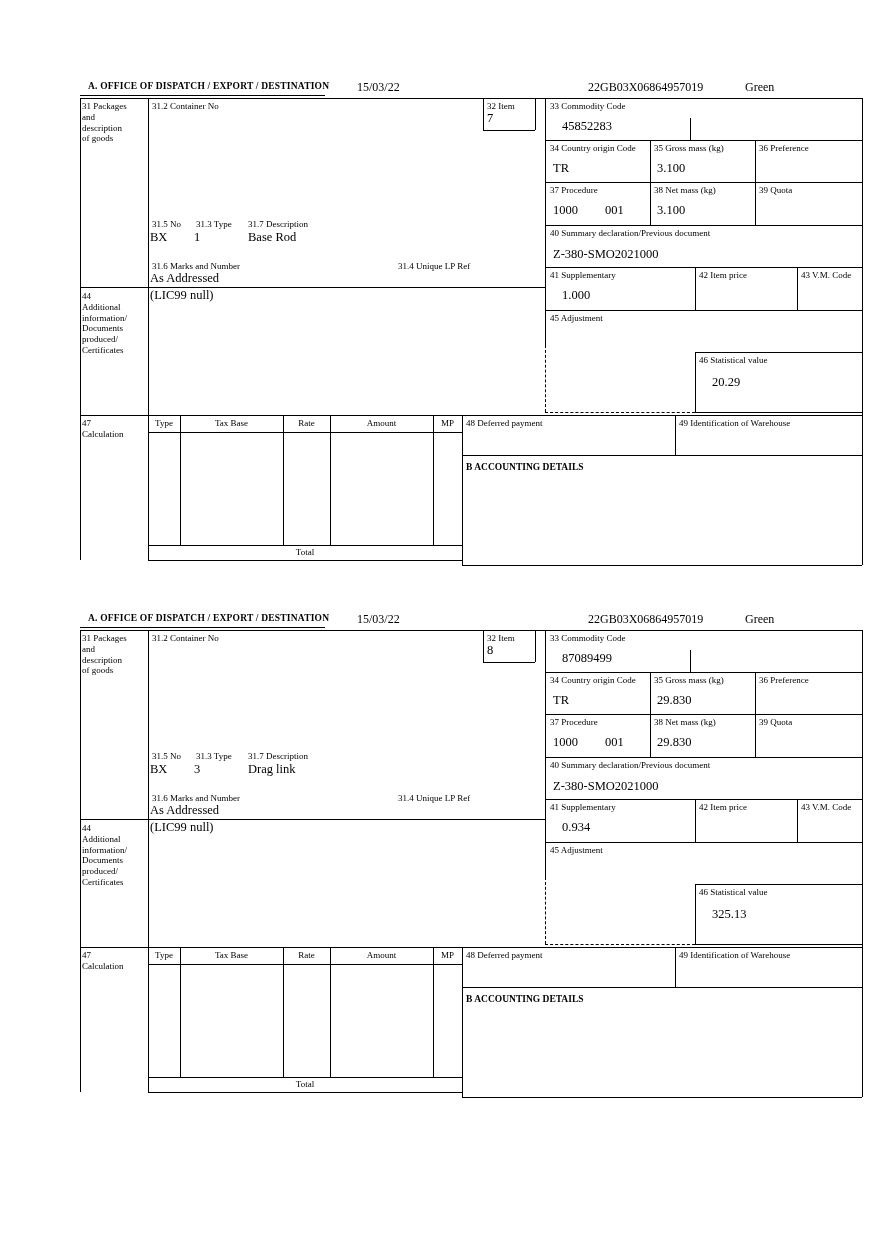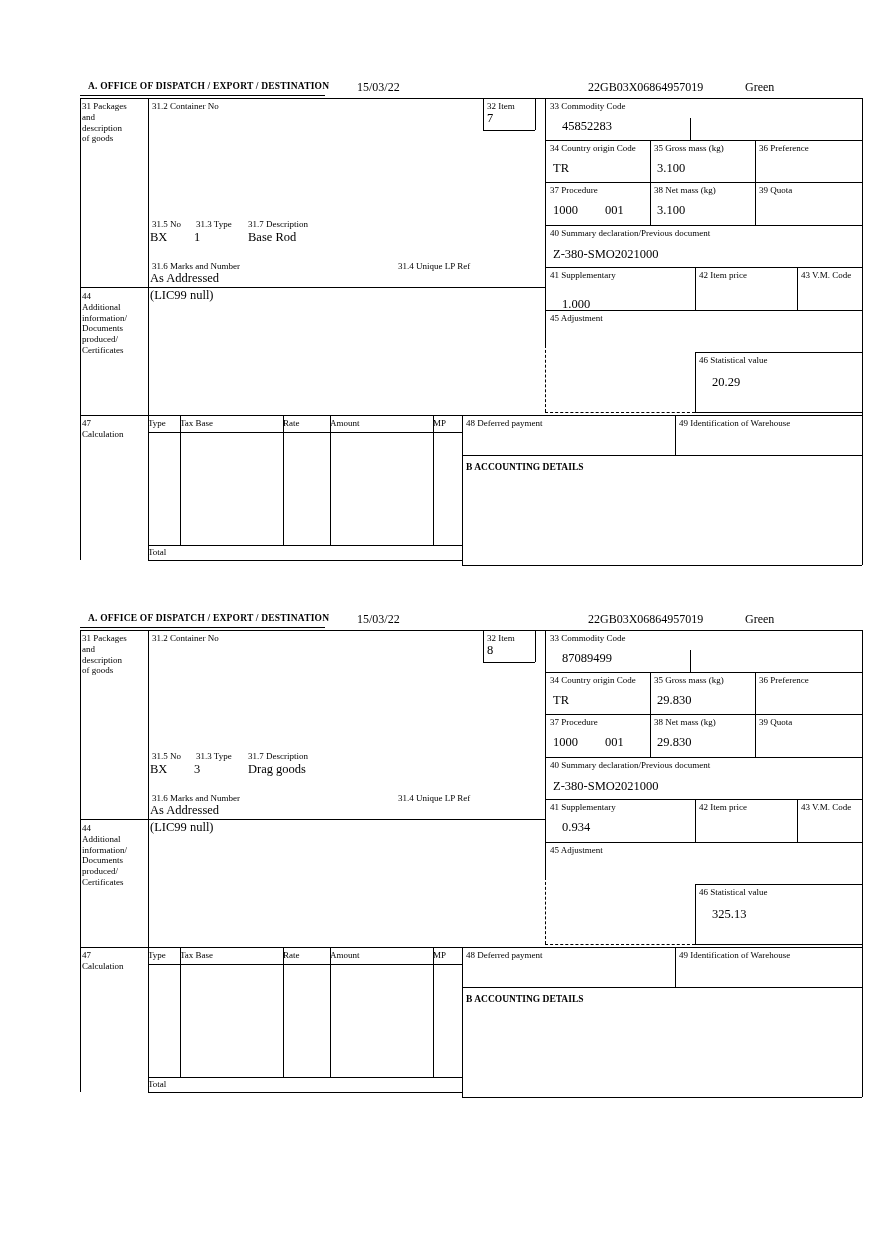--- a/index.html
+++ b/index.html
@@ -14,21 +14,21 @@
   .abs { position:absolute; }
   .lbl { font-size:9px; line-height:1.2; white-space:pre-line; }
   .val { font-size:12.5px; line-height:1.1; white-space:pre; }
   .b { font-weight:bold; }
   .hdr { font-size:12px; }
   .hdr-office { font-size:9.5px; font-weight:bold; letter-spacing:0.2px; }
   .hl { border-top:1px solid #000; height:0; }
   .vl { border-left:1px solid #000; width:0; }
   .hld { border-top:1px dashed #000; height:0; }
   .vld { border-left:1px dashed #000; width:0; }
-  .ctr { text-align:left; }
+  .ctr { text-align:center; }
 </style>
 </head>
 <body>
 
   <div class="section sec-0">
 
     <div class="abs hdr-office" style="left:8px;top:1px;">A.  OFFICE OF DISPATCH / EXPORT / DESTINATION</div>
     <div class="abs hdr" style="left:277px;top:0px;">15/03/22</div>
     <div class="abs hdr" style="left:508px;top:0px;">22GB03X06864957019</div>
     <div class="abs hdr" style="left:665px;top:0px;">Green</div>
@@ -95,21 +95,21 @@
     <div class="abs lbl" style="left:679px;top:63px;">36 Preference</div>
     <div class="abs lbl" style="left:470px;top:105px;">37 Procedure</div>
     <div class="abs val" style="left:473px;top:124px;">1000</div>
     <div class="abs val" style="left:525px;top:124px;">001</div>
     <div class="abs lbl" style="left:574px;top:105px;">38 Net mass (kg)</div>
     <div class="abs val" style="left:577px;top:124px;">3.100</div>
     <div class="abs lbl" style="left:679px;top:105px;">39 Quota</div>
     <div class="abs lbl" style="left:470px;top:148px;">40 Summary declaration/Previous document</div>
     <div class="abs val" style="left:473px;top:168px;">Z-380-SMO2021000</div>
     <div class="abs lbl" style="left:470px;top:190px;">41 Supplementary</div>
-    <div class="abs val" style="left:482px;top:209px;margin-top:9px;">1.000</div>
+    <div class="abs val" style="left:482px;top:209px;">1.000</div>
     <div class="abs lbl" style="left:619px;top:190px;">42 Item price</div>
     <div class="abs lbl" style="left:721px;top:190px;">43 V.M. Code</div>
     <div class="abs lbl" style="left:470px;top:233px;">45 Adjustment</div>
     <div class="abs lbl" style="left:619px;top:275px;">46 Statistical value</div>
     <div class="abs val" style="left:632px;top:296px;">20.29</div>
 
     <div class="abs hl" style="left:0px;top:335px;width:782px;"></div>
     <div class="abs lbl" style="left:2px;top:338px;width:60px;">47
 Calculation</div>
     <div class="abs vl" style="left:100px;top:335px;height:130px;"></div>
@@ -182,21 +182,21 @@
 Documents
 produced/
 Certificates</div>
 
     <div class="abs lbl" style="left:72px;top:21px;">31.2 Container No</div>
     <div class="abs lbl" style="left:72px;top:139px;">31.5 No</div>
     <div class="abs lbl" style="left:116px;top:139px;">31.3 Type</div>
     <div class="abs lbl" style="left:168px;top:139px;">31.7 Description</div>
     <div class="abs val" style="left:70px;top:151px;">BX</div>
     <div class="abs val" style="left:114px;top:151px;">3</div>
-    <div class="abs val" style="left:168px;top:151px;">Drag goods</div>
+    <div class="abs val" style="left:168px;top:151px;">Drag link</div>
     <div class="abs lbl" style="left:72px;top:181px;">31.6 Marks and Number</div>
     <div class="abs lbl" style="left:318px;top:181px;">31.4 Unique LP Ref</div>
     <div class="abs val" style="left:70px;top:192px;">As Addressed</div>
     <div class="abs hl" style="left:0px;top:207px;width:465px;"></div>
     <div class="abs val" style="left:70px;top:209px;">(LIC99 null)</div>
 
     <div class="abs lbl" style="left:470px;top:21px;">33 Commodity Code</div>
     <div class="abs val" style="left:482px;top:40px;">87089499</div>
     <div class="abs lbl" style="left:470px;top:63px;">34 Country origin Code</div>
     <div class="abs val" style="left:473px;top:82px;">TR</div>

